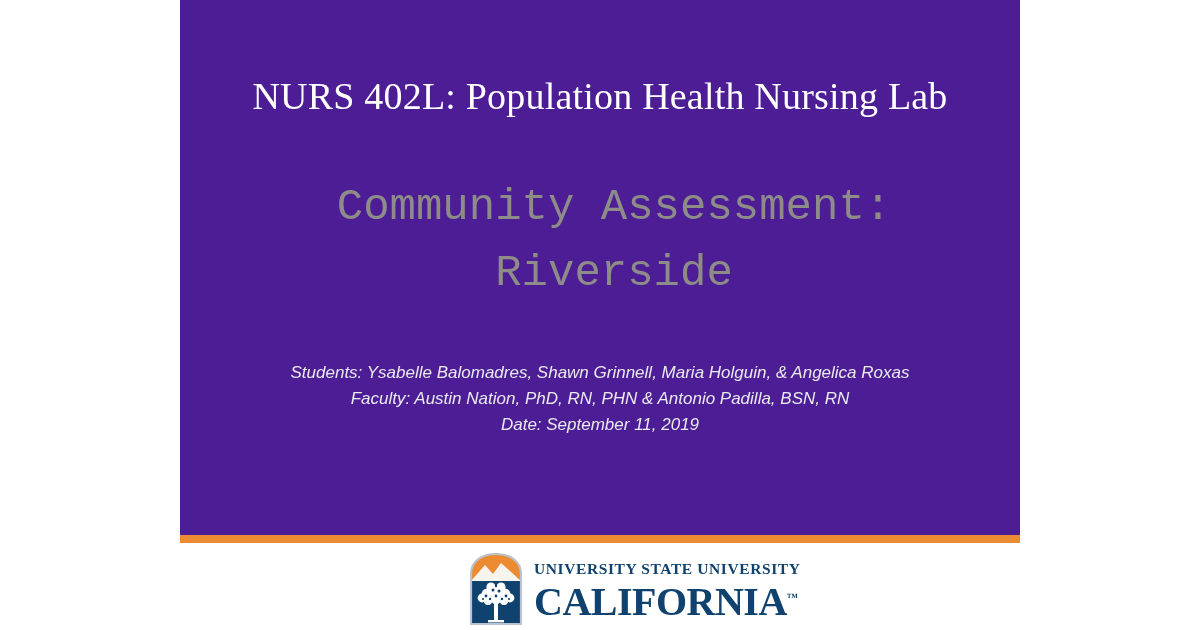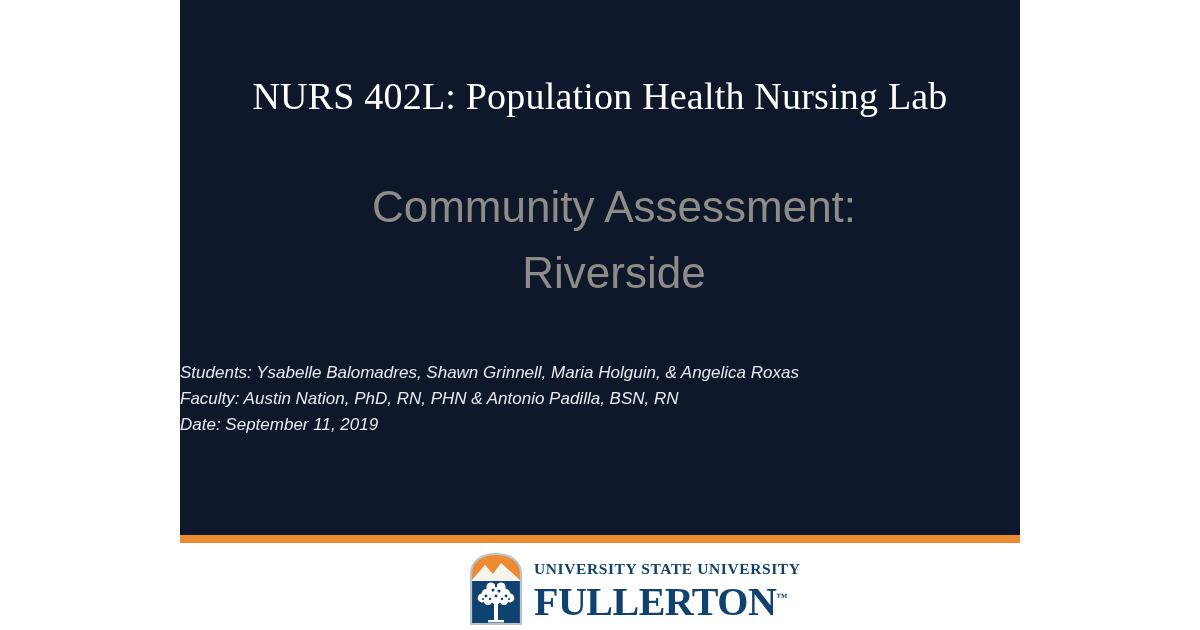--- a/index.html
+++ b/index.html
@@ -21,21 +21,21 @@
     background: #ffffff;
   }
 
   
   .panel {
     position: absolute;
     left: 180px;
     top: 0;
     width: 840px;
     height: 535px;
-    background: #0f172a;
+    background: #4c1d95;
     box-sizing: border-box;
   }
 
   .panel-accent-bar {
     position: absolute;
     left: 180px;
     top: 535px;
     width: 840px;
     height: 8px;
     background: #ed8b33;
@@ -56,36 +56,37 @@
     white-space: nowrap;
   }
 
   
   .slide-subtitle {
     position: absolute;
     left: 0;
     top: 174px;
     width: 868px;
     text-align: center;
-    font-family: Liberation Sans, sans-serif;
+    font-family: Liberation Mono, monospace;
     font-size: 44px;
     line-height: 66px;
     color: #8e8c88;
     font-weight: 400;
   }
   .slide-subtitle .sub-line {
     display: block;
   }
 
   
   .credits {
     position: absolute;
     left: 0;
     top: 360px;
     width: 840px;
+    text-align: center;
     font-family: "Liberation Sans", sans-serif;
     font-style: italic;
     font-size: 17px;
     line-height: 26px;
     color: #e9eaee;
   }
   .credits .credit-line {
     display: block;
     white-space: nowrap;
   }
@@ -211,19 +212,19 @@
 
         <rect x="20" y="69" width="16" height="2.4" fill="#ffffff"></rect>
       </g>
 
       <path d="M3 23 C3 10, 14 3, 28 3 C42 3, 53 10, 53 23 L53 73 L3 73 Z" fill="none" stroke="#b9c3cf" stroke-width="2.2"></path>
     </svg>
 
     <div class="logo-wordmark">
       <span class="logo-line-1">UNIVERSITY STATE UNIVERSITY</span>
       <span class="logo-line-2">
-        <span>FULLERTON</span><span class="logo-tm">™</span>
+        <span>CALIFORNIA</span><span class="logo-tm">™</span>
       </span>
     </div>
 
   </div>
 
 </div>
 
 </body></html>

